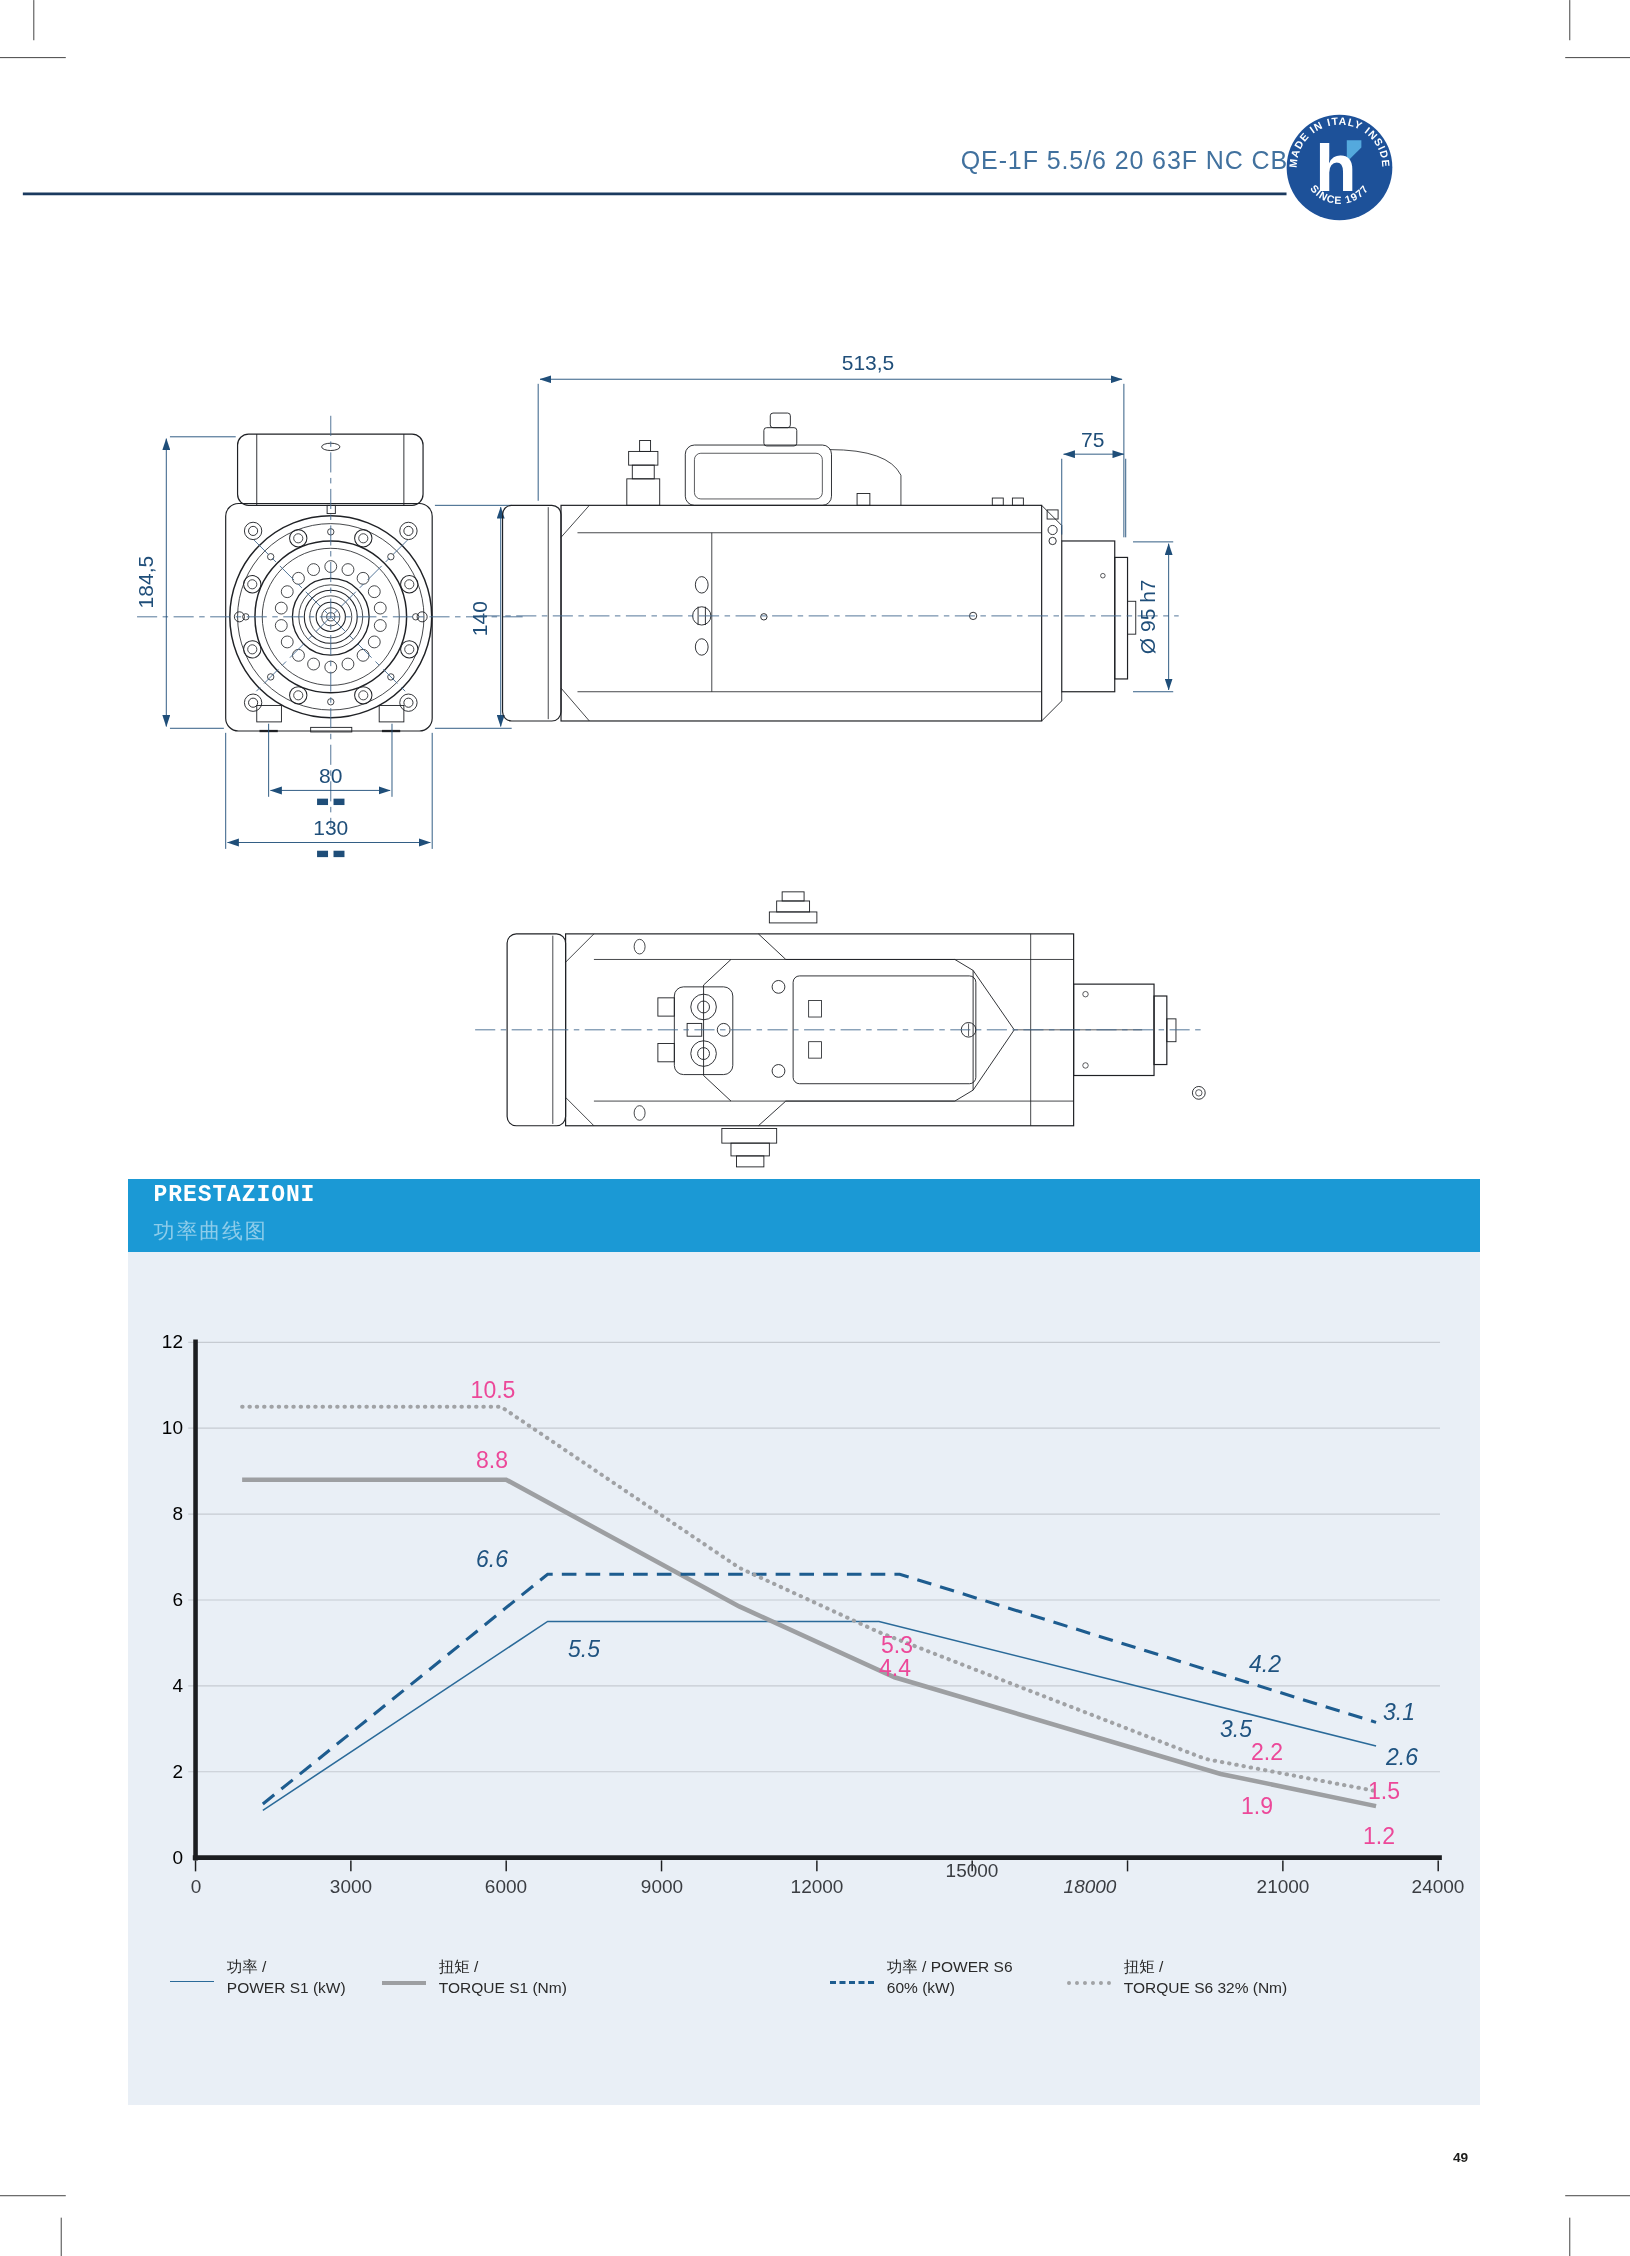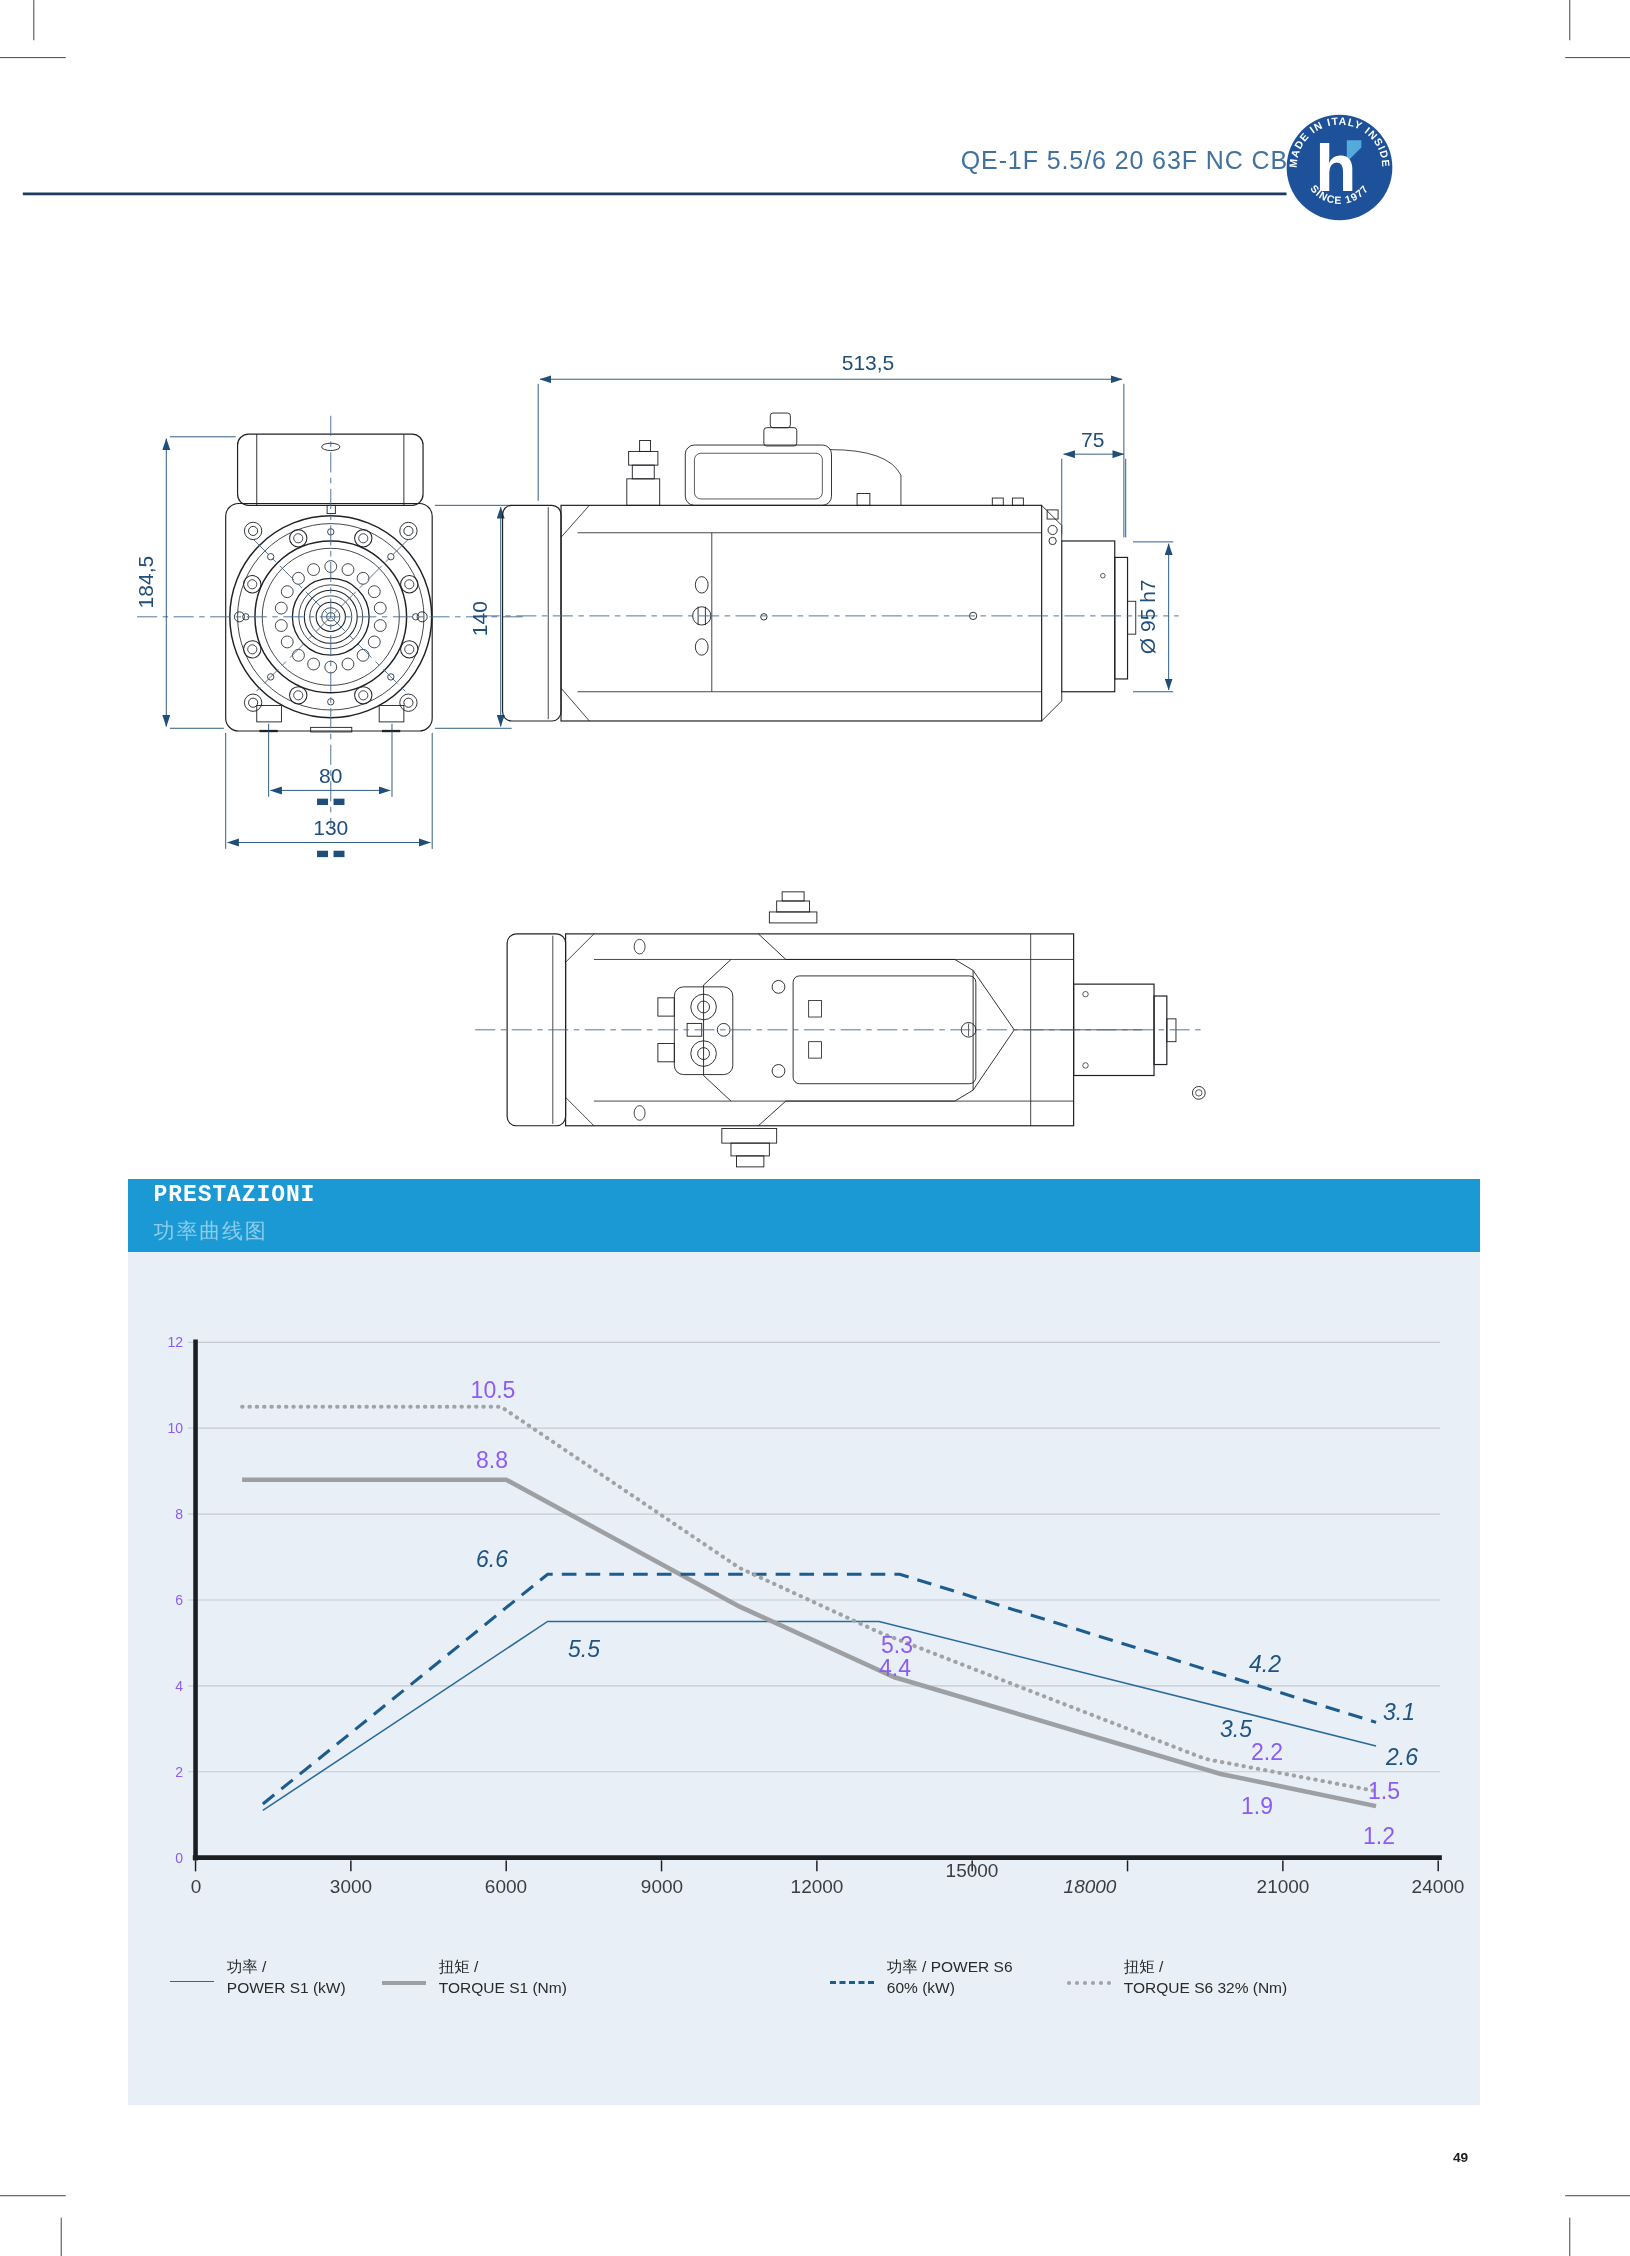--- a/index.html
+++ b/index.html
@@ -8,24 +8,24 @@
   
   .doc-title{position:absolute;left:950px;top:146px;width:338px;text-align:right;
              font-size:25px;letter-spacing:0.9px;color:#41719e;white-space:nowrap;}
   
   .perf-panel{position:absolute;left:128px;top:1179px;width:1352px;height:926px;background:#e9eff6;}
   .perf-header{position:absolute;left:128px;top:1179px;width:1352px;height:73px;background:#1b99d5;}
   .perf-title{position:absolute;left:25.6px;top:3px;font-size:23px;font-weight:bold;color:#ffffff;letter-spacing:0.9px;font-family:Liberation Mono, monospace;}
   .perf-subtitle{position:absolute;left:25.6px;top:38px;font-size:21px;color:rgba(255,255,255,0.5);letter-spacing:1.8px;}
   
   .tick-x{position:absolute;transform:translateX(-50%);font-size:19px;color:#3a3d42;}
-  .tick-y{position:absolute;transform:translate(-100%,-50%);font-size:14px;color:#8b5cf6;}
+  .tick-y{position:absolute;transform:translate(-100%,-50%);font-size:19px;color:#000000;}
   .anno{position:absolute;transform:translate(-50%,-50%);font-size:23px;white-space:nowrap;}
   .anno.navy{color:#1f5380;font-style:italic;}
-  .anno.gray{color:#8b5cf6;}
+  .anno.gray{color:#ec4899;}
   
   .legend-item{position:absolute;display:flex;gap:12.8px;top:1957px;}
   .legend-swatch{width:44px;height:0;margin-top:24px;flex:0 0 auto;}
   .sw-thin {border-top:1.8px solid #2a6a99;}
   .sw-thick{border-top:4.6px solid #9d9fa2;}
   .sw-dash {border-top:3.7px dashed #1d5c8f;}
   .sw-dot  {border-top:4.6px dotted #a0a2a5;}
   .legend-text{font-size:15.5px;color:#2a2a2a;line-height:1.35;white-space:nowrap;}
   .page-number{position:absolute;left:1453px;top:2122px;font-size:13.7px;font-weight:bold;color:#1d1d1b;margin-top:28px;}
   svg{position:absolute;left:0;top:0;}

